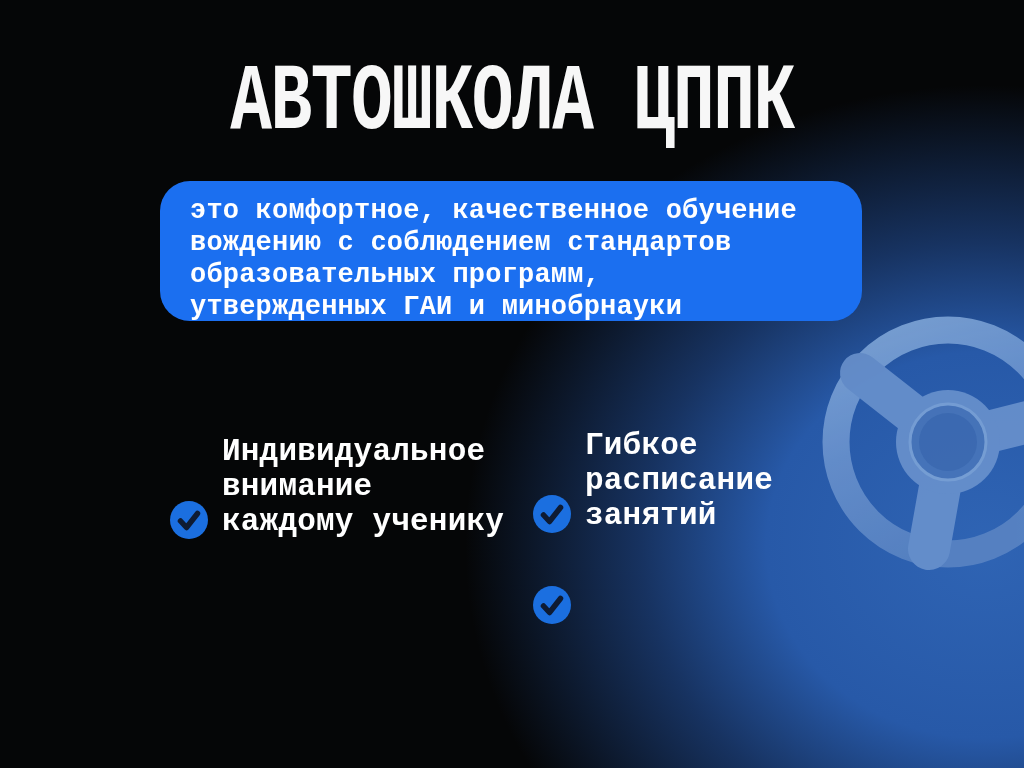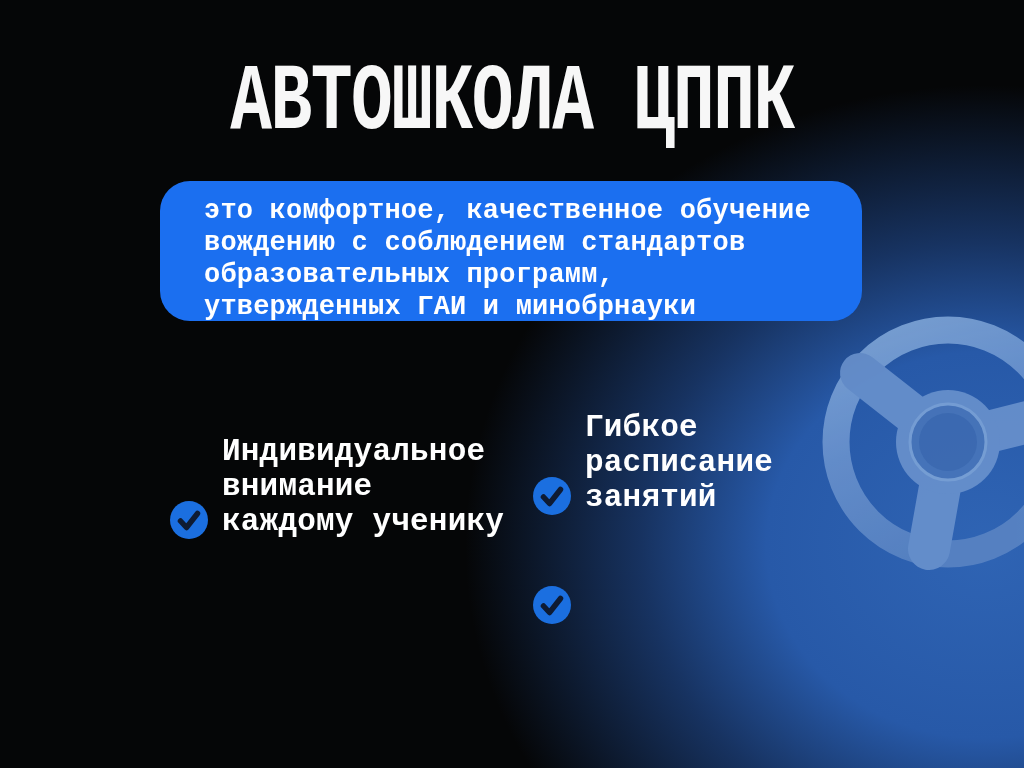--- a/index.html
+++ b/index.html
@@ -44,21 +44,21 @@
   .desc-panel {
     position: absolute;
     left: 160px;
     top: 181px;
     width: 702px;
     height: 140px;
     background: #1b6ff0;
     border-radius: 30px;
   }
   .desc-text {
-    padding: 14px 20px 0 44px;
+    padding: 14px 20px 0 30px;
     color: #ffffff;
     font-weight: 700;
     font-size: 27px;
     line-height: 32px;
     letter-spacing: 0.2px;
     white-space: pre-line;
   }
 
   
   .section-heading {
@@ -83,21 +83,21 @@
   .benefit .check-icon { width: 38px; height: 38px; flex: none; margin-top: 1px; }
   .benefit-text {
     color: #ffffff;
     font-weight: 700;
     font-size: 31px;
     line-height: 35px;
     letter-spacing: 0.2px;
     white-space: pre-line;
   }
   .b1 { left: 170px; top: 434px; width: 340px; }
-  .b2 { left: 533px; top: 410px; width: 330px; }
+  .b2 { left: 533px; top: 428px; width: 330px; }
   .b3 { left: 170px; top: 583px; width: 370px; }
   .b4 { left: 533px; top: 585px; width: 350px; }
 </style>
 </head>
 <body>
 
 <div class="poster">
 
   <svg class="wheel-svg" viewBox="0 0 280 330" aria-hidden="true">
     <defs>

